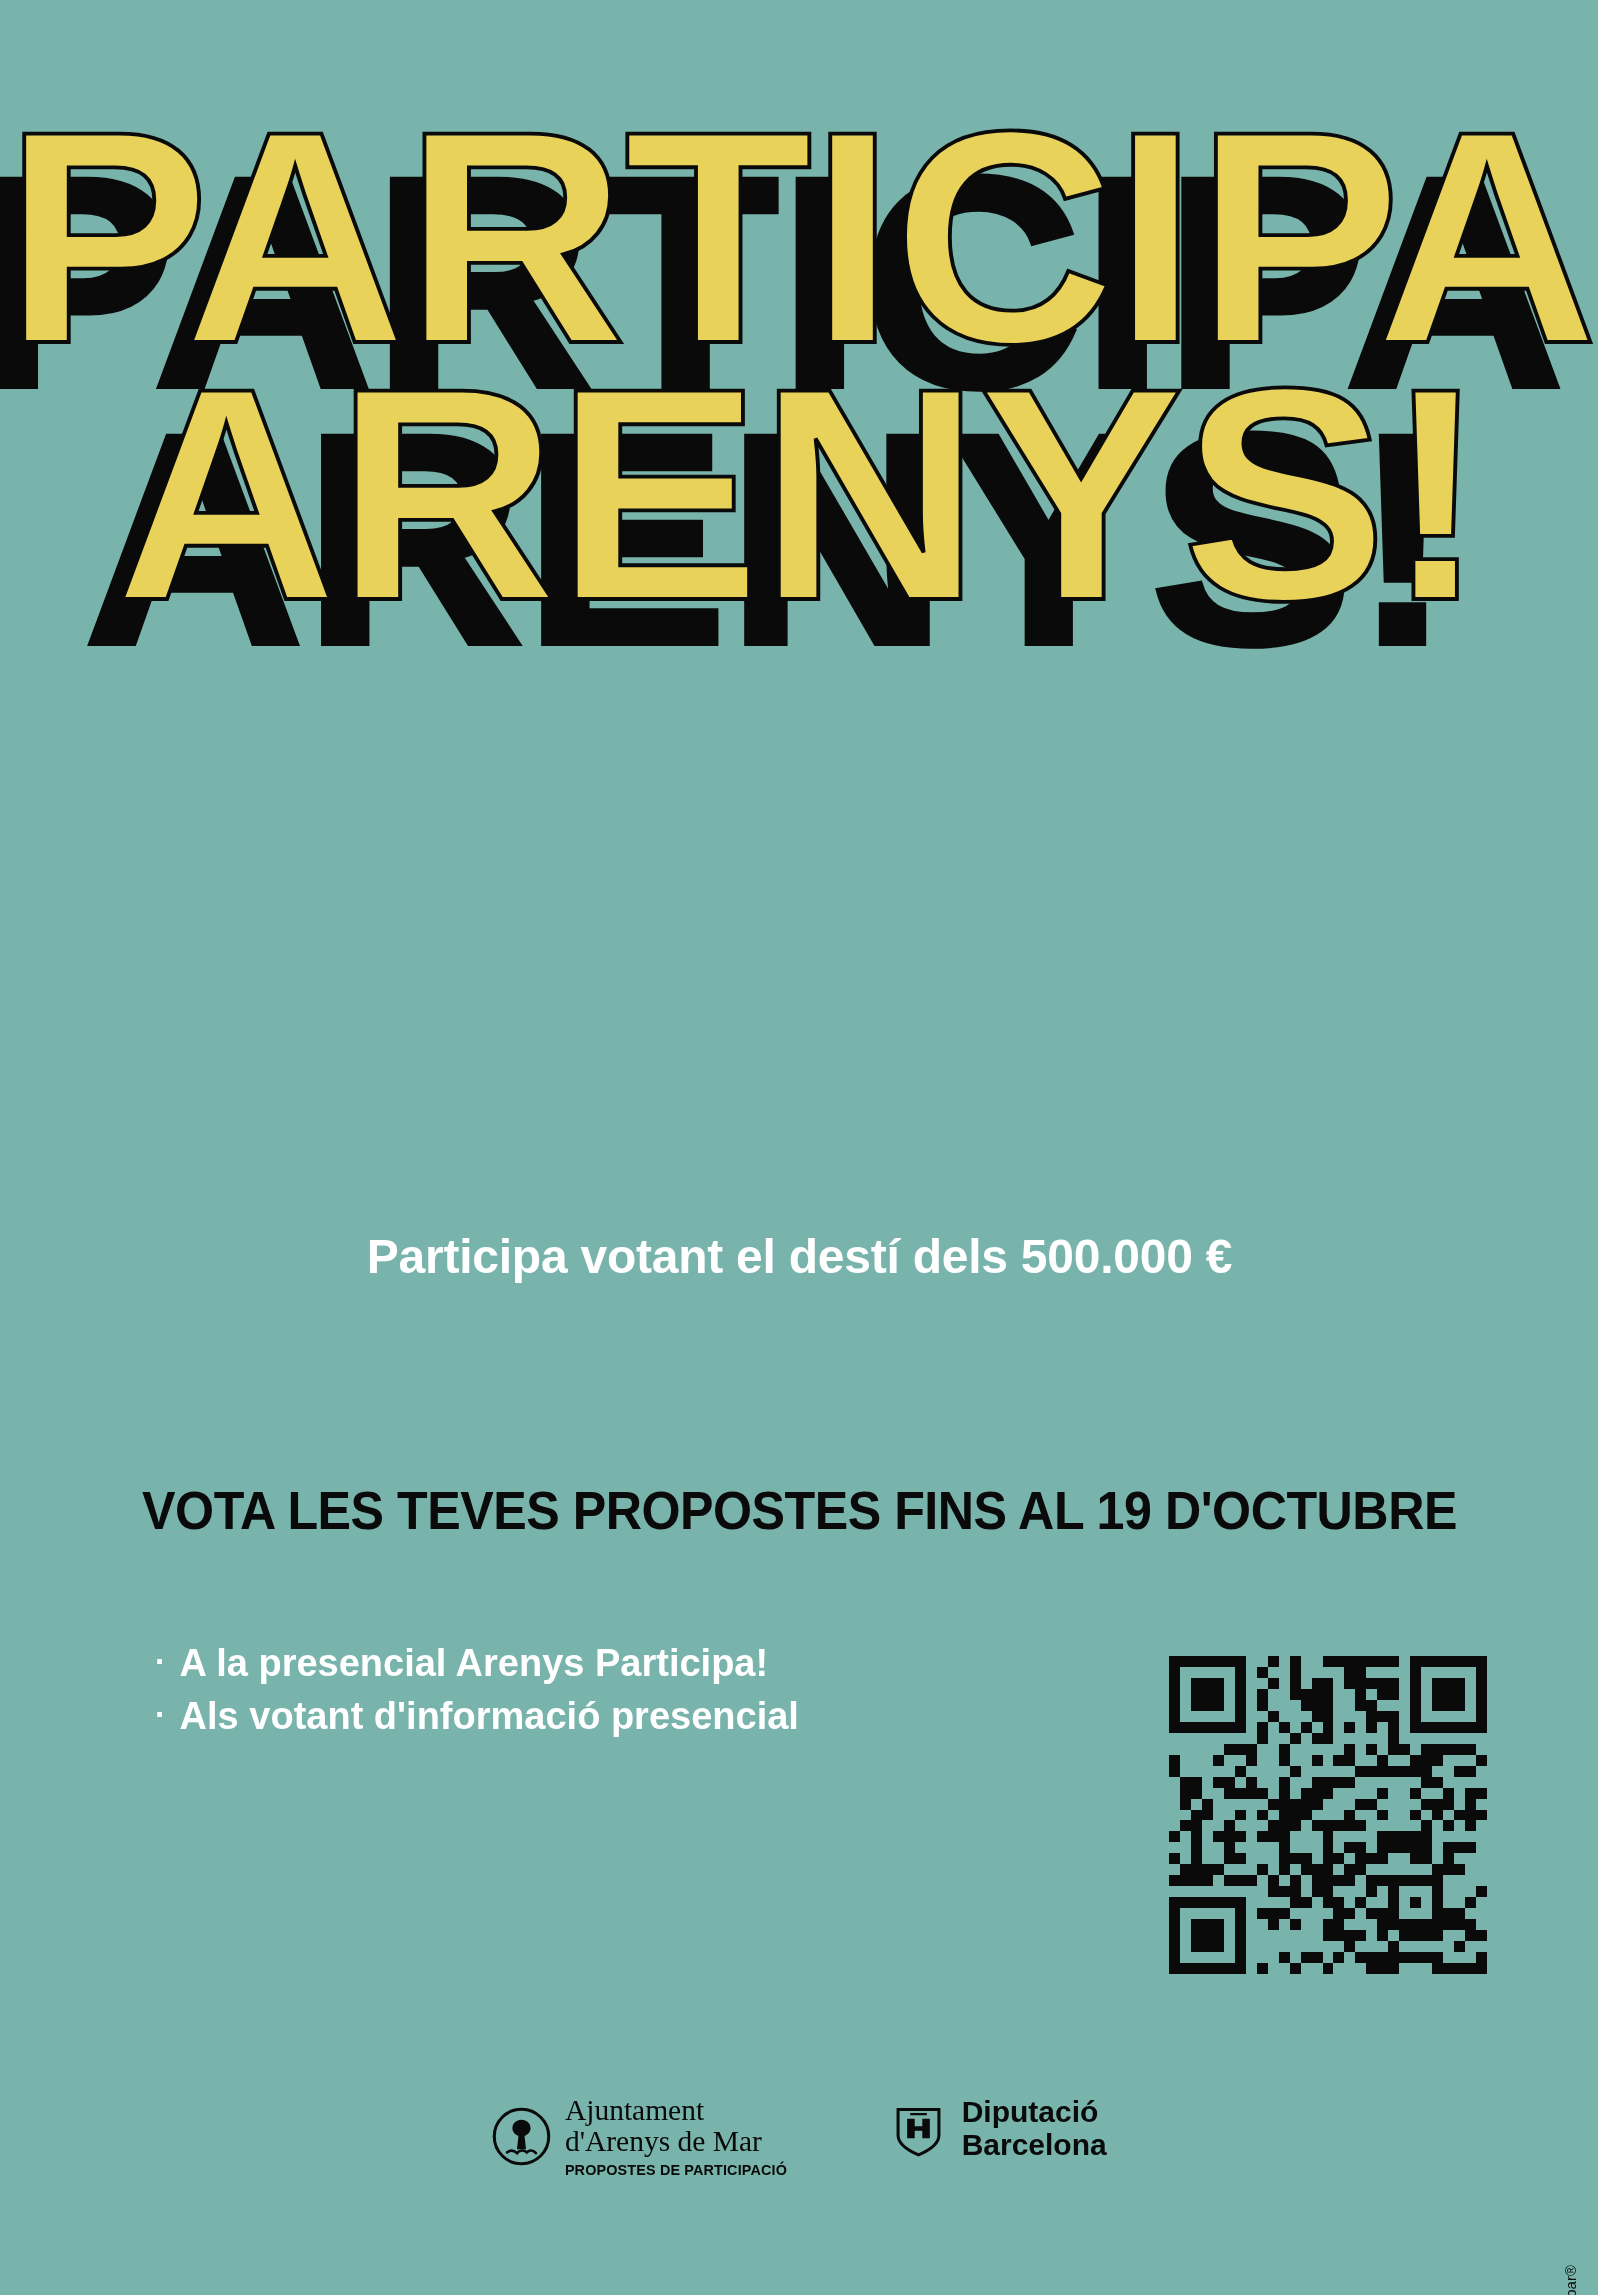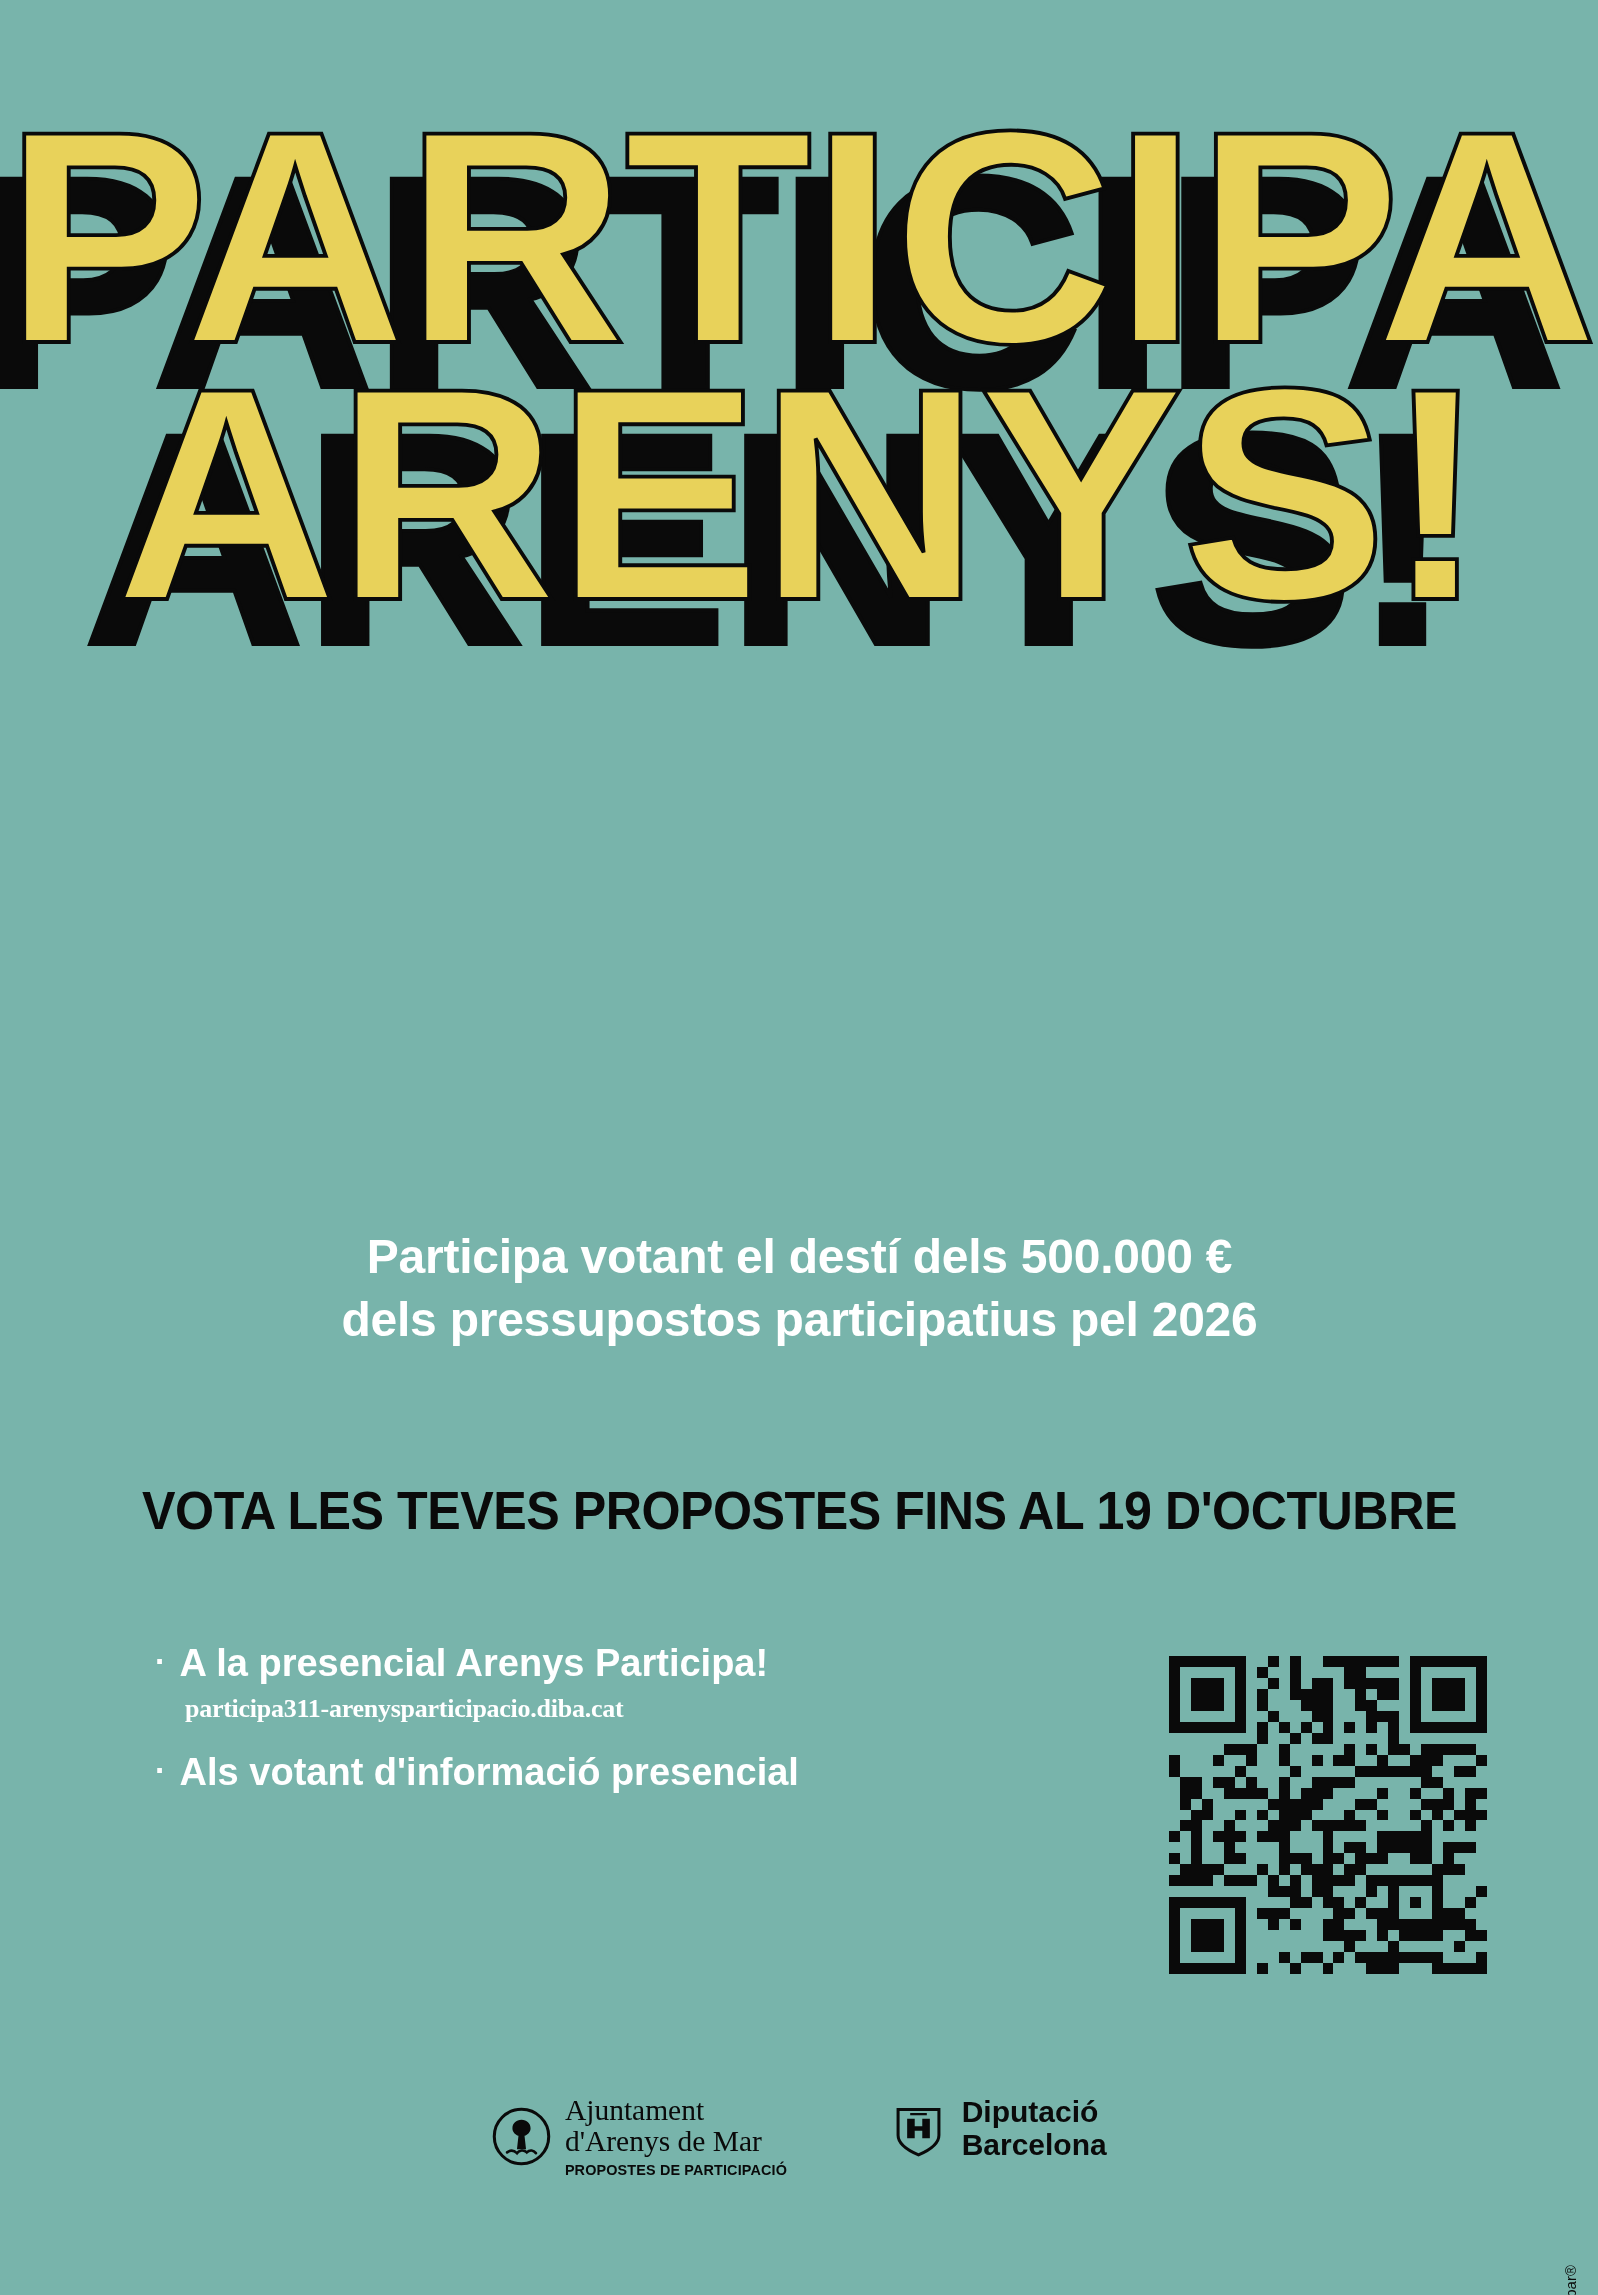--- a/index.html
+++ b/index.html
@@ -227,31 +227,29 @@
       <span class="front">PARTICIPA</span>
     </div>
     <div class="headline-line hl2">
       <span class="shadow shadow-text">ARENYS!</span>
       <span class="front">ARENYS!</span>
     </div>
   </div>
 
   <div class="subtitle">
     <span>Participa votant el destí dels 500.000 €</span>
-    <span>dels pressupostos participatius pel 2026</span>
   </div>
 
   <div class="deadline">VOTA LES TEVES PROPOSTES FINS AL 19 D'OCTUBRE</div>
 
   <div class="details">
     <div class="bullet">
       <span class="dot">·</span>
       <span>A la presencial Arenys Participa!</span>
     </div>
-    <div class="suburl">participa311-arenysparticipacio.diba.cat</div>
 
     <div class="bullet bullet2">
       <span class="dot">·</span>
       <span>Als votant d'informació presencial</span>
     </div>
 
   </div>
 
   <div class="qr-wrap">
     <div class="qr" id="qr">

